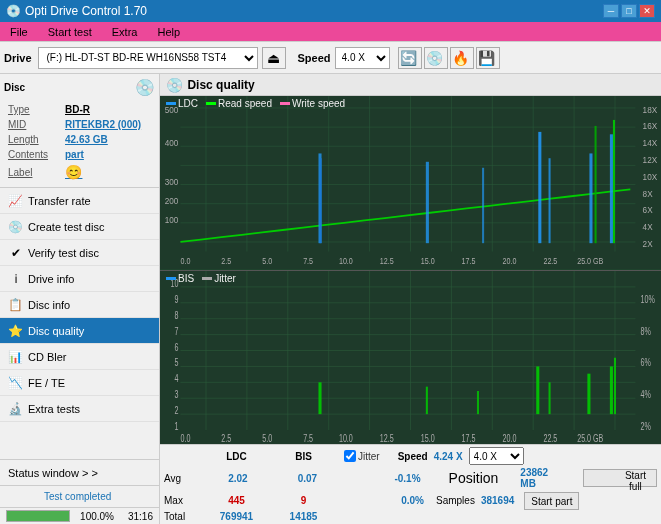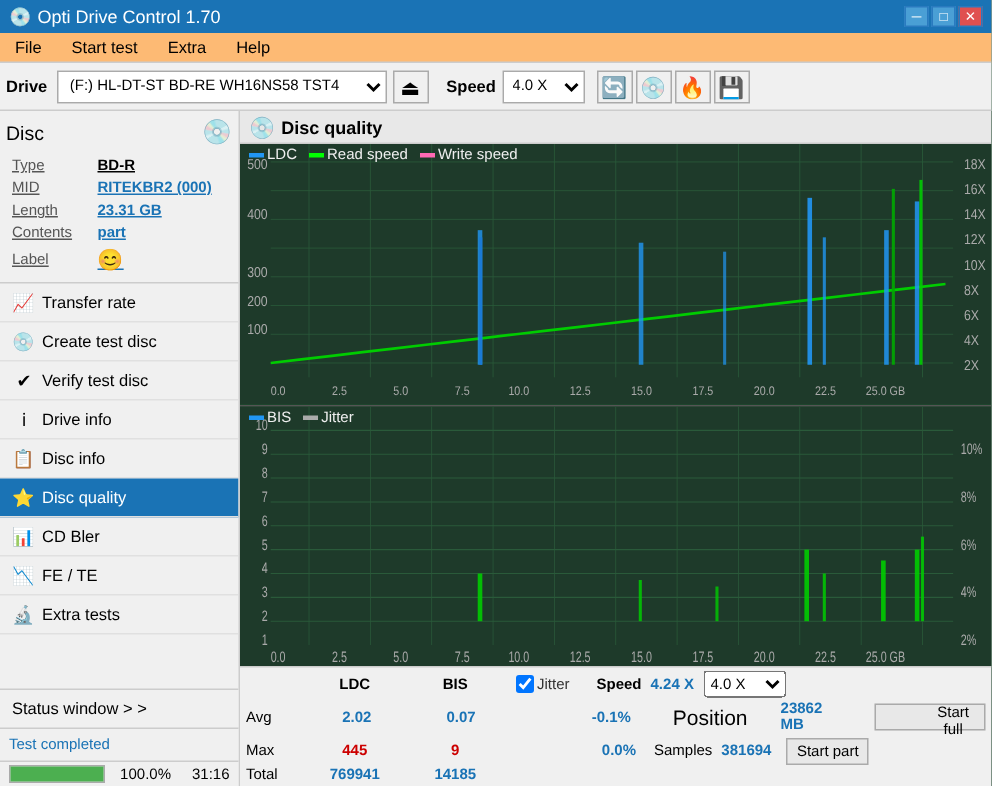--- a/index.html
+++ b/index.html
@@ -5,21 +5,21 @@
     * { margin: 0; padding: 0; box-sizing: border-box; }
     body { width: 661px; height: 524px; background: #f0f0f0; font-family: 'Segoe UI', Tahoma, sans-serif; font-size: 11px; overflow: hidden; }
 
     
     .titlebar { background: #1a73b5; color: white; height: 22px; display: flex; align-items: center; justify-content: space-between; padding: 0 6px; font-size: 12px; }
     .titlebar-title { display: flex; align-items: center; gap: 4px; }
     .titlebar-controls { display: flex; gap: 2px; }
     .titlebar-btn { width: 16px; height: 14px; background: #4a9fd5; border: 1px solid #2a7abf; color: white; font-size: 9px; display: flex; align-items: center; justify-content: center; cursor: pointer; }
 
     
-    .menubar { background: #fdba74; height: 20px; display: flex; align-items: center; padding: 0 4px; border-bottom: 1px solid #ccc; gap: 8px; }
+    .menubar { background: #ec4899; height: 20px; display: flex; align-items: center; padding: 0 4px; border-bottom: 1px solid #ccc; gap: 8px; }
     .menubar-item { padding: 2px 6px; font-size: 11px; cursor: pointer; }
 
     
     .toolbar { background: #f0f0f0; height: 32px; display: flex; align-items: center; padding: 0 4px; border-bottom: 1px solid #ccc; gap: 4px; }
     .toolbar-label { font-size: 11px; font-weight: bold; margin-right: 2px; }
     .toolbar-drive-select { height: 22px; font-size: 10px; width: 220px; background: white; border: 1px solid #aaa; padding: 1px 4px; }
     .toolbar-eject { width: 24px; height: 22px; background: #f0f0f0; border: 1px solid #aaa; display: flex; align-items: center; justify-content: center; cursor: pointer; font-size: 14px; }
     .toolbar-speed-label { font-size: 11px; font-weight: bold; margin-left: 8px; }
     .toolbar-speed-select { height: 22px; font-size: 10px; width: 55px; background: white; border: 1px solid #aaa; padding: 1px 2px; }
     .toolbar-icons { display: flex; gap: 2px; margin-left: 4px; }
@@ -27,21 +27,21 @@
 
     
     .main { display: flex; height: calc(524px - 22px - 20px - 32px); }
 
     
     .left-panel { width: 160px; background: #f0f0f0; border-right: 1px solid #ccc; display: flex; flex-direction: column; flex-shrink: 0; }
 
     
     .disc-section { border-bottom: 1px solid #ccc; padding: 4px; }
     .disc-header { display: flex; align-items: center; justify-content: space-between; margin-bottom: 4px; }
-    .disc-title { font-weight: normal; font-size: 13px; }
+    .disc-title { font-weight: bold; font-size: 10px; }
     .disc-icon { font-size: 16px; color: #555; }
     .disc-table { width: 100%; font-size: 10px; }
     .disc-table tr td { padding: 1px 2px; text-decoration: underline; }
     .disc-table tr td:first-child { color: #555; width: 55px; }
     .disc-table tr td:last-child { color: #1a73b5; font-weight: bold; }
     .disc-type-val { color: #000 !important; font-weight: bold !important; }
     .disc-label-row td:last-child { }
 
     
     .nav-items { flex: 1; overflow: hidden; }
@@ -86,21 +86,21 @@
     .legend-dot { width: 10px; height: 3px; }
     .legend-ldc { background: #2196F3; }
     .legend-read { background: #00ff00; }
     .legend-write { background: #ff69b4; }
     .legend-bis { background: #2196F3; }
     .legend-jitter { background: #aaaaaa; }
 
     
     .chart-svg { width: 100%; height: 100%; }
 
-    .status-text { font-size: 10px; color: #1a73b5; }
+    .status-text { font-size: 10px; color: #1a73b5; margin-left: 38px; }
 
     .left-bottom { display: flex; flex-direction: column; }
 
     .disc-label-icon { font-size: 14px; }
   </style>
 </head>
 <body>
 
 <div class="titlebar">
   <div class="titlebar-title">
@@ -153,21 +153,21 @@
             <tr>
           <td>Type</td>
           <td class="disc-type-val">BD-R</td>
         </tr>
         <tr>
           <td>MID</td>
           <td>RITEKBR2 (000)</td>
         </tr>
         <tr>
           <td>Length</td>
-          <td>23.31 GB</td>
+          <td>42.63 GB</td>
         </tr>
         <tr>
           <td>Contents</td>
           <td>part</td>
         </tr>
         <tr class="disc-label-row">
           <td>Label</td>
           <td><span class="disc-label-icon">😊</span></td>
         </tr>
       </tbody>

